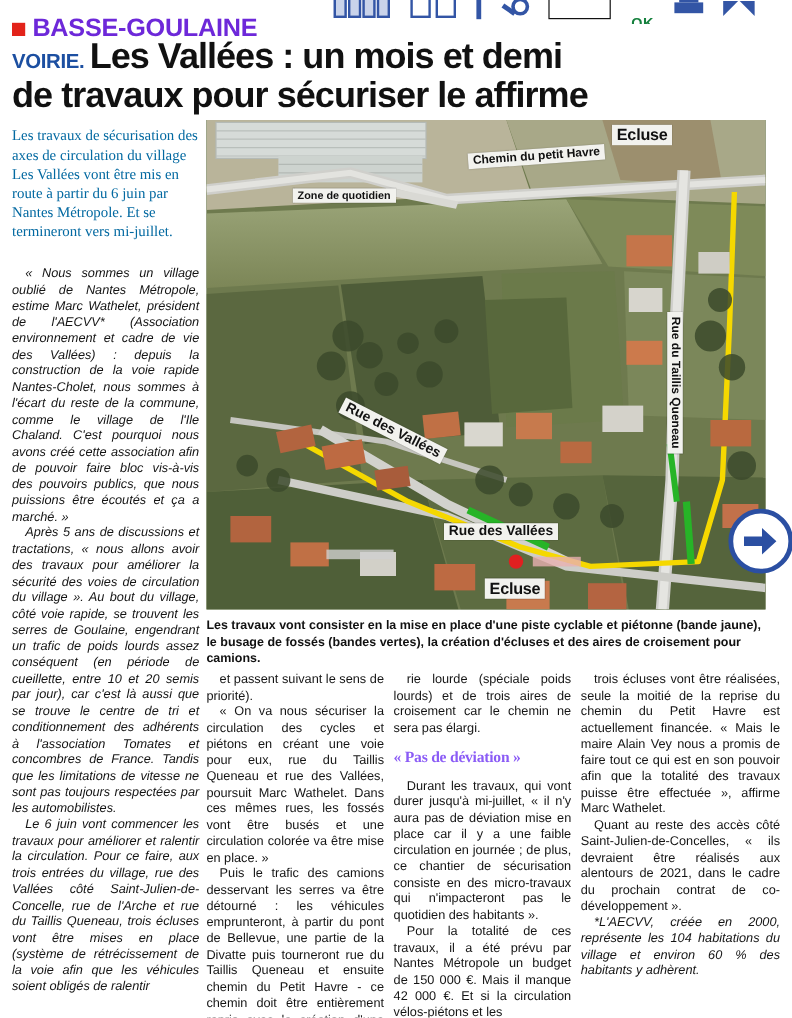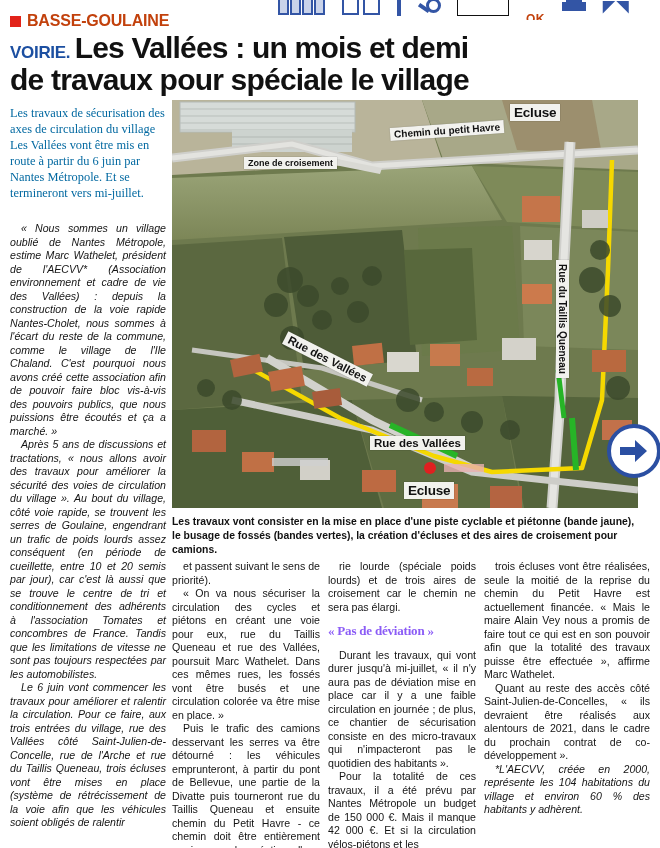--- a/index.html
+++ b/index.html
@@ -26,34 +26,34 @@
   .tb-mag{position:relative;width:22px;height:18px;}
   .tb-mag i{
     position:absolute;left:8px;top:1px;width:9px;height:9px;border-radius:50%;
     border:3px solid #3355a5;display:block;
   }
   .tb-mag b{
     position:absolute;left:0px;top:9px;width:12px;height:4px;background:#3355a5;
     transform:rotate(35deg);display:block;
   }
   .tb-zoom{width:50px;height:17px;border:1.5px solid #111;background:#fff;}
-  .tb-ok{color:#c2410c;font-weight:bold;font-size:12px;letter-spacing:.5px;margin-top:25px;}
+  .tb-ok{color:#15803d;font-weight:bold;font-size:12px;letter-spacing:.5px;margin-top:25px;}
   .tb-print{position:relative;width:24px;height:16px;}
   .tb-print u{position:absolute;left:4px;top:0;width:16px;height:4px;background:#3355a5;display:block;}
   .tb-print s{position:absolute;left:0;top:4px;width:24px;height:9px;background:#3355a5;display:block;text-decoration:none;}
   .tb-full{position:relative;width:26px;height:15px;color:#3355a5;font-size:15px;font-weight:bold;}
   .tb-full span{position:absolute;}
 
   
   .kicker{
     position:absolute;left:10px;top:12px;display:flex;align-items:center;gap:6px;
   }
   .kicker .sq{width:11px;height:11px;background:#e2231a;display:block;}
   .kicker .txt{
-    color:#c2410c;font-weight:bold;font-size:16px;letter-spacing:-.2px;
+    color:#6d28d9;font-weight:bold;font-size:21px;letter-spacing:-.2px;
     font-family:"Liberation Sans",sans-serif;
   }
   .headline-wrap{position:absolute;left:10px;top:32px;width:642px;}
   .rubric{
     color:#1c4fa1;font-weight:bold;font-size:17px;letter-spacing:-.3px;
     display:inline;vertical-align:baseline;
   }
   .headline{
     display:inline;font-size:30px;font-weight:bold;line-height:1.08;
     letter-spacing:-.8px;color:#111;
@@ -153,21 +153,21 @@
   <span class="sq"></span>
   <span class="txt">BASSE-GOULAINE</span>
 </div>
 
 <div class="headline-wrap">
   <div class="headline-block">
     <span class="rubric">VOIRIE.</span>
     <span class="headline">Les Vallées : un mois et demi</span>
   </div>
   <div class="headline-block">
-    <span class="headline">de travaux pour spéciale le village</span>
+    <span class="headline">de travaux pour sécuriser le affirme</span>
   </div>
 </div>
 
 <div class="lead">Les travaux de sécurisation des axes de circulation du village Les Vallées vont être mis en route à partir du 6 juin par Nantes Métropole. Et se termineront vers mi-juillet.</div>
 
 <div class="photo">
   <svg width="466" height="408" viewBox="0 0 466 408">
     <defs>
       <linearGradient id="fieldA" x1="0" y1="0" x2="1" y2="1">
         <stop offset="0%" stop-color="#8d9669"></stop>
@@ -270,21 +270,21 @@
       <circle cx="60" cy="300" r="10"></circle>
         <circle cx="34" cy="288" r="9"></circle>
     </g>
 
     <circle cx="258" cy="368" r="6" fill="#e02020"></circle>
     <rect x="272" y="364" width="40" height="8" fill="#e8b0b0" opacity=".8"></rect>
     <rect x="100" y="358" width="56" height="8" fill="#cfcfcf" opacity=".8"></rect>
   </svg>
 
   <div class="maplabel ml-chemin" style="left:218px;top:24px;">Chemin du petit Havre</div>
-  <div class="maplabel ml-zone" style="left:72px;top:57px;">Zone de croisement</div>
+  <div class="maplabel ml-zone" style="left:72px;top:57px;">Zone de quotidien</div>
   <div class="maplabel ml-ecluse" style="left:338px;top:4px;">Ecluse</div>
   <div class="maplabel ml-vert" style="left:384px;top:160px;">Rue du Taillis Queneau</div>
   <div class="maplabel ml-vallees" style="left:108px;top:252px;transform:rotate(27deg);">Rue des Vallées</div>
   <div class="maplabel ml-vallees" style="left:198px;top:336px;">Rue des Vallées</div>
   <div class="maplabel ml-ecluse" style="left:232px;top:382px;">Ecluse</div>
 </div>
 
 <div class="nextbtn">
   <svg width="28" height="24" viewBox="0 0 28 24">
     <polygon points="0,8 15,8 15,1 27,12 15,23 15,16 0,16" fill="#2b4fa2"></polygon>

